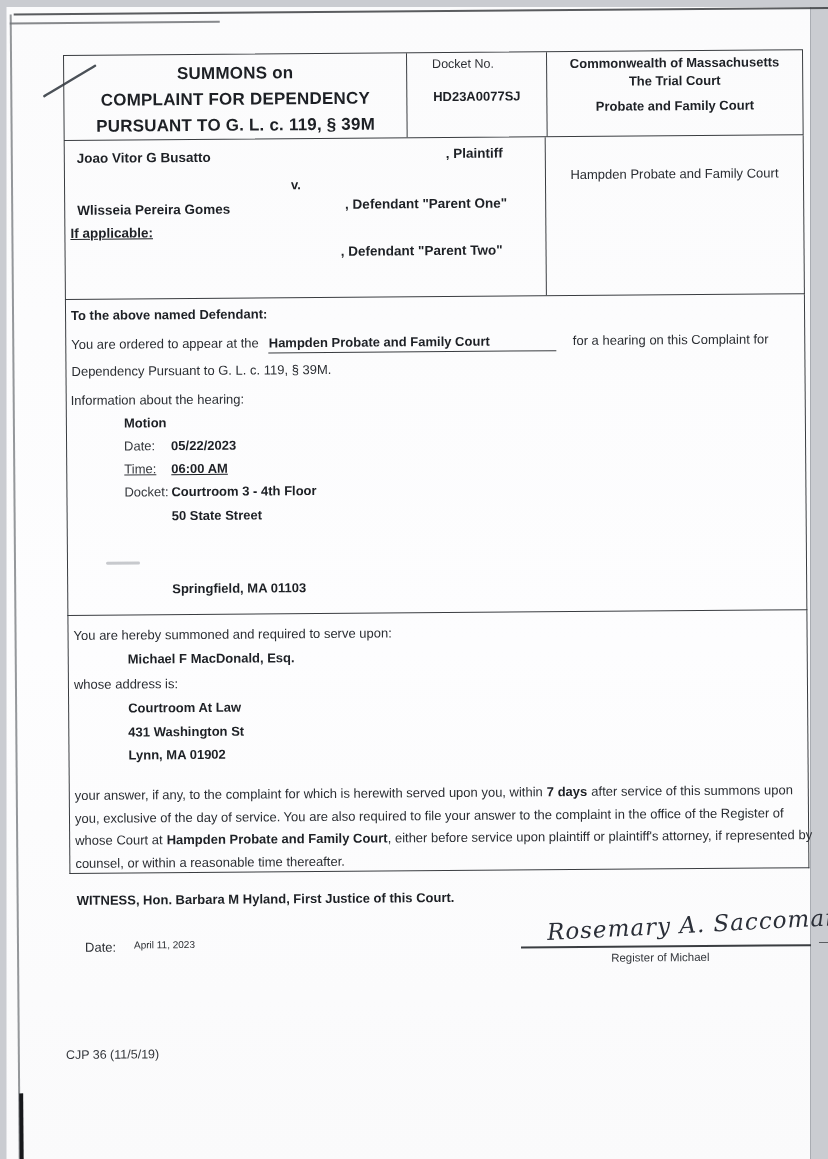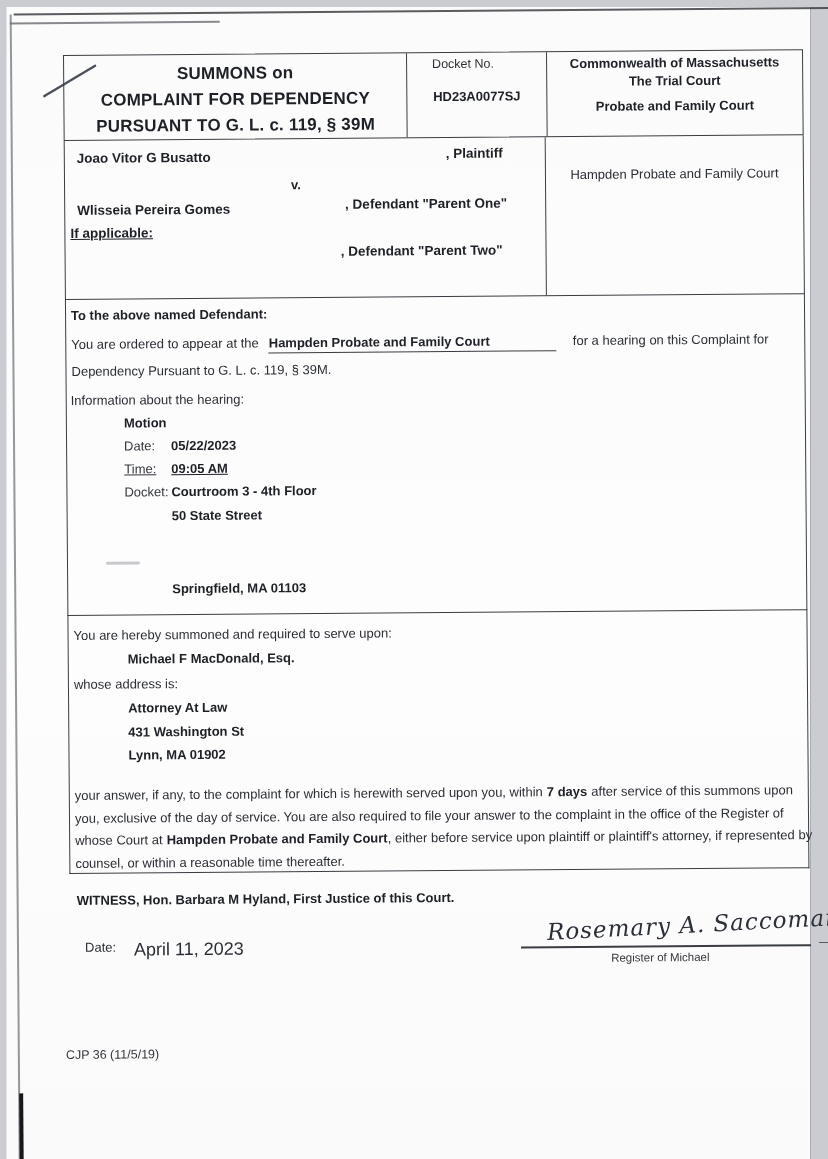--- a/index.html
+++ b/index.html
@@ -78,21 +78,21 @@
   .whose { left:5px; top:61px; }
   .addr1 { left:59px; top:85px; }
   .addr2 { left:59px; top:109px; }
   .addr3 { left:59px; top:132px; }
   .answer { position:absolute; left:5px; top:169px; font-size:13px; color:#2b2e33; }
   .answer div { white-space:nowrap; line-height:22.5px; }
   .answer .b { margin:0 4px; }
 
   .witness { left:70px; top:893px; font-weight:bold; color:#1d2025; font-size:13px; }
   .att-date-label { left:78px; top:940px; font-size:13px; }
-  .att-date-value { left:127px; top:940px; font-size:18px; }
+  .att-date-value { left:127px; top:940px; font-size:10px; }
   .sig { left:540px; top:916px; font-family:"DejaVu Serif", serif; font-style:italic; font-size:23px;
          letter-spacing:1px; color:#2b2f38; transform:rotate(-2.5deg); }
   .sig-line { position:absolute; left:514px; top:950px; width:290px; height:1.6px; background:#3a3d41; }
   .sig-dash { position:absolute; left:812px; top:948px; width:14px; height:1.4px; background:#5a5d61; }
   .sig-title { left:604px; top:956px; font-size:11.5px; color:#34373c; }
 
   .footer { left:58px; top:1048px; font-size:12.5px; color:#33363b; }
 </style>
 </head>
 <body>
@@ -149,34 +149,34 @@
     <div class="row">
       <div class="cell body-cell r3">
         <div class="t to-defendant">To the above named Defendant:</div>
         <div class="t order-line"><span>You are ordered to appear at the</span><span class="order-court">Hampden Probate and Family Court</span><span class="order-suffix">for a hearing on this Complaint for</span></div>
         <div class="t order-line2">Dependency Pursuant to G. L. c. 119, § 39M.</div>
         <div class="t info-heading">Information about the hearing:</div>
         <div class="t b motion">Motion</div>
         <div class="t lbl hl hrow-date">Date:</div>
         <div class="t b hv hrow-date">05/22/2023</div>
         <div class="t lbl hl hrow-time">Time:</div>
-        <div class="t b hv hrow-time">09:05 AM</div>
+        <div class="t b hv hrow-time">06:00 AM</div>
         <div class="t lbl hl hrow-place">Docket:</div>
         <div class="t b hv hrow-place">Courtroom 3 - 4th Floor</div>
         <div class="t b place2">50 State Street</div>
         <div class="t b place3">Springfield, MA 01103</div>
       </div>
     </div>
 
     <div class="row">
       <div class="cell body-cell r4">
         <div class="t summon-line">You are hereby summoned and required to serve upon:</div>
         <div class="t b atty">Michael F MacDonald, Esq.</div>
         <div class="t whose">whose address is:</div>
-        <div class="t b addr1">Attorney At Law</div>
+        <div class="t b addr1">Courtroom At Law</div>
         <div class="t b addr2">431 Washington St</div>
         <div class="t b addr3">Lynn, MA 01902</div>
         <div class="answer">
           <div><span>your answer, if any, to the complaint for which is herewith served upon you, within</span><span class="b">7 days</span><span>after service of this summons upon</span></div>
           <div>you, exclusive of the day of service.  You are also required to file your answer to the complaint in the office of the Register of</div>
           <div><span>whose Court at</span><span class="b" style="margin-right:0">Hampden Probate and Family Court</span><span>, either before service upon plaintiff or plaintiff's attorney, if represented by</span></div>
           <div>counsel, or within a reasonable time thereafter.</div>
         </div>
       </div>
     </div>

